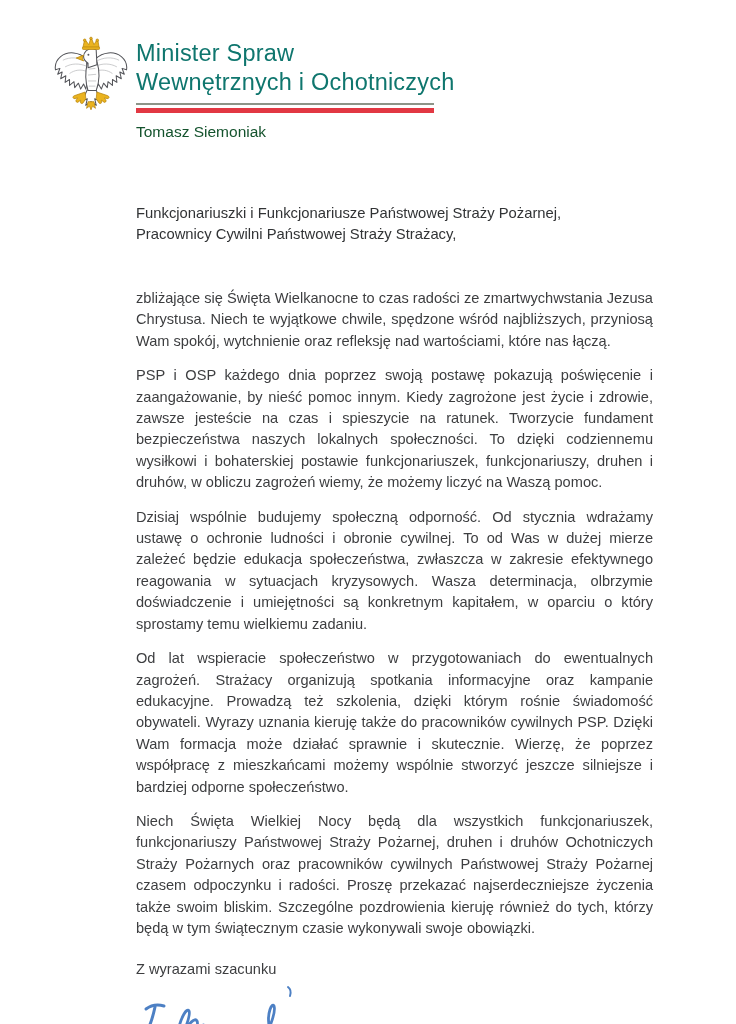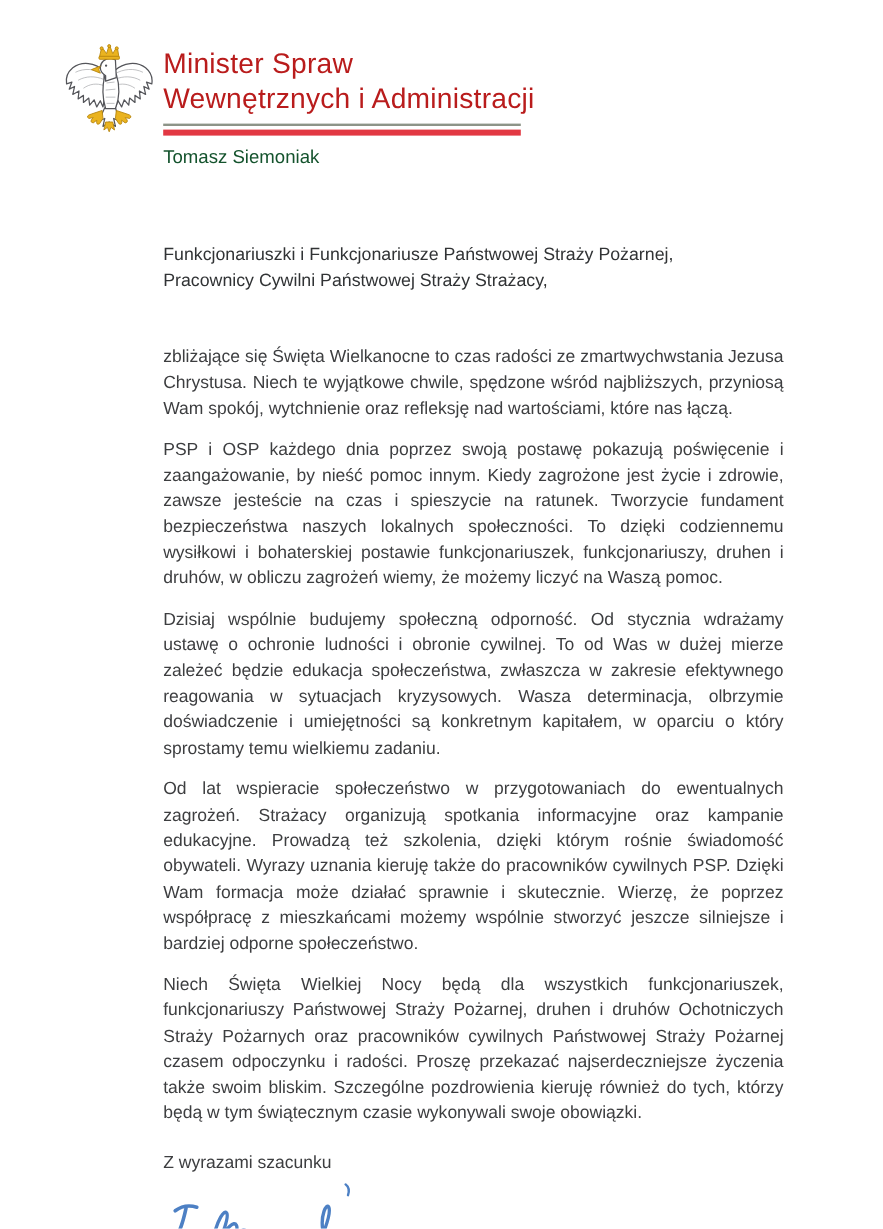--- a/index.html
+++ b/index.html
@@ -8,21 +8,21 @@
     width:736px;height:1024px;
     background:#ffffff;
     overflow:hidden;
     font-family:"Liberation Sans","DejaVu Sans",sans-serif;
     color:#3d3e40;
   }
   
   .emblem{position:absolute;left:54px;top:36px;width:74px;height:84px;}
   .ministry{
     position:absolute;left:136px;top:39px;
-    font-size:23.5px;line-height:29px;color:#b91c1c;
+    font-size:23.5px;line-height:29px;color:#0f766e;
     letter-spacing:.2px;white-space:nowrap;
   }
   .rules{position:absolute;left:136px;top:103px;width:298px;}
   .rule-thin{height:2px;background:#8d9488;}
   .rule-red{height:5px;margin-top:3px;}
   .minister-name{
     position:absolute;left:136px;top:123px;
     font-size:15.5px;color:#14532d;
   }
   
@@ -89,21 +89,21 @@
 
     <g fill="#eab31f" stroke="#b7850e" stroke-width="1" stroke-linejoin="round">
       <path d="M42,75 L30,79 Q23,81 27,84 L32,83 Q27,88 32,89 L36,86 Q35,92 39,90 L43,84 Z"></path>
       <path d="M58,75 L70,79 Q77,81 73,84 L68,83 Q73,88 68,89 L64,86 Q65,92 61,90 L57,84 Z"></path>
       <path d="M46,88 L44,97 L48,94 L50,99 L52,94 L56,97 L54,88 Z"></path>
     </g>
   </svg>
 
   <div class="ministry">
     <div>Minister Spraw</div>
-    <div>Wewnętrznych i Administracji</div>
+    <div>Wewnętrznych i Ochotniczych</div>
   </div>
 
   <div class="rules">
     <div class="rule-thin" style="background: rgb(141, 148, 136);"></div>
     <div class="rule-red" style="background: rgb(226, 56, 67);"></div>
   </div>
 
   <div class="minister-name">Tomasz Siemoniak</div>
 
   <div class="letter">

